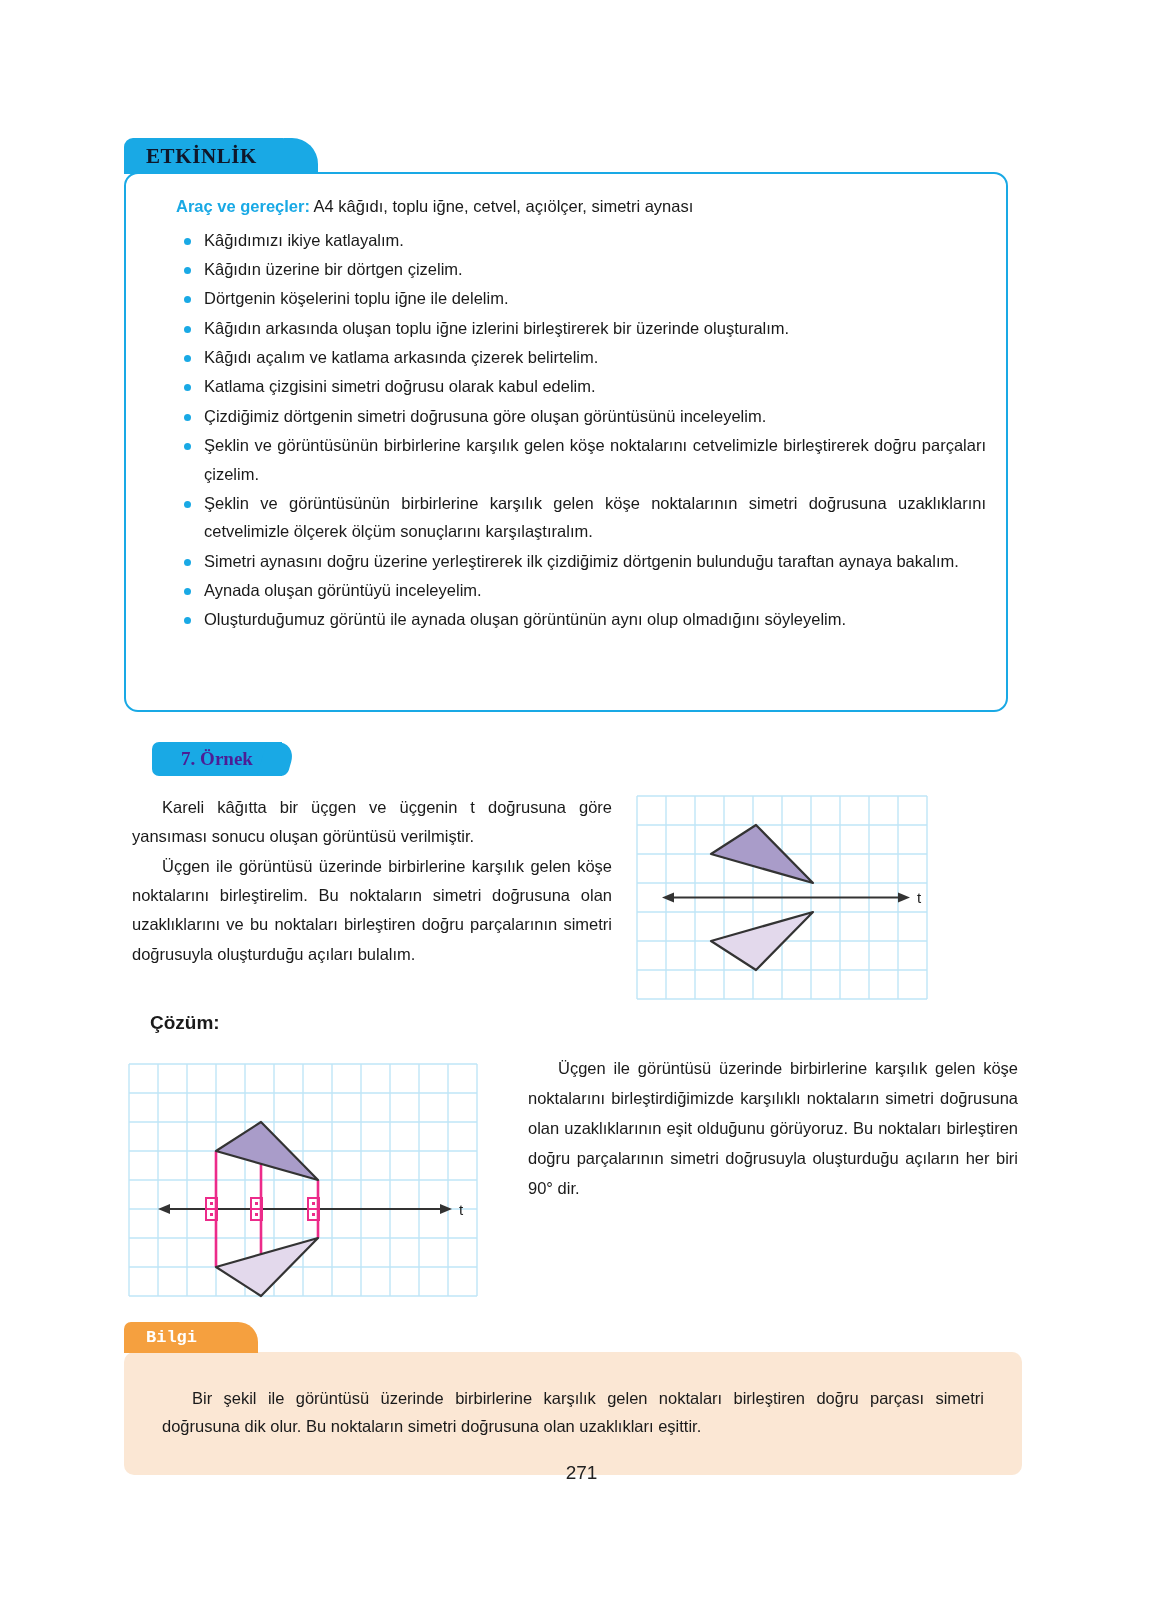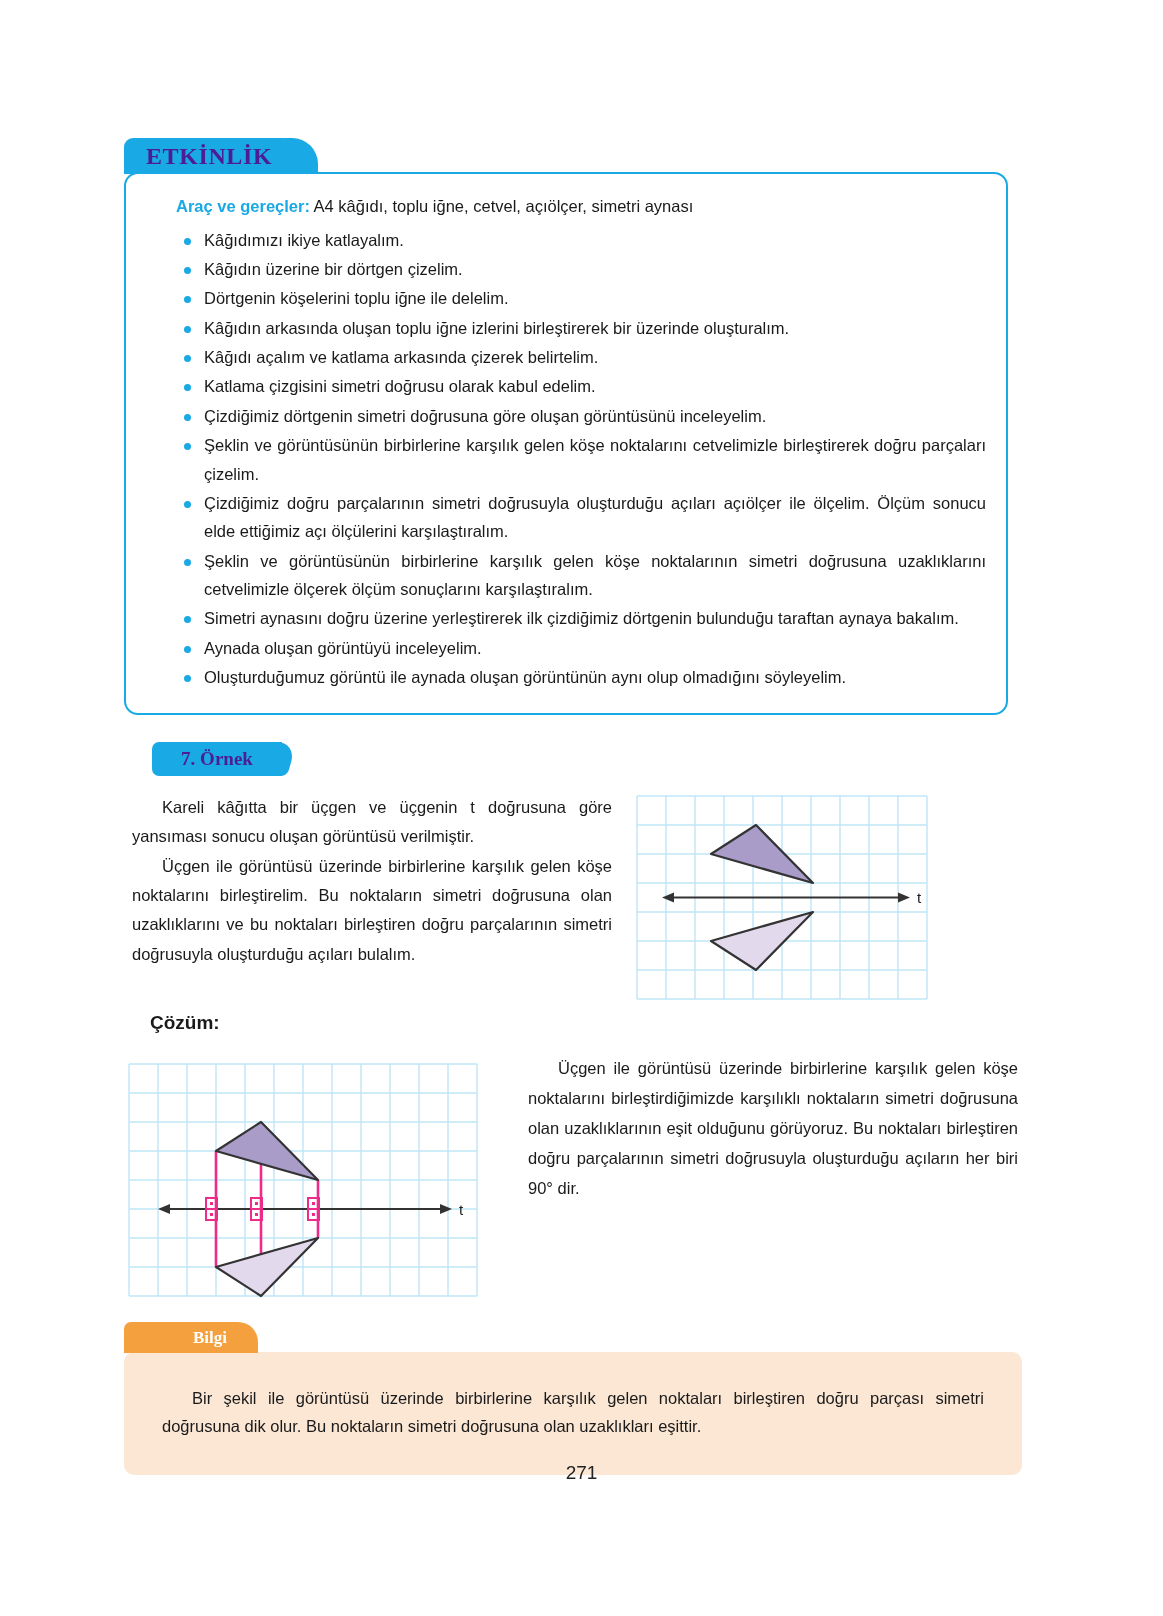--- a/index.html
+++ b/index.html
@@ -22,21 +22,21 @@
     box-sizing:border-box;padding-left:22px;
   }
   .activity-tab::after{
     content:"";position:absolute;left:160px;top:0;
     width:34px;height:36px;background:#19a9e5;
     border-top-right-radius:26px;
   }
   .activity-tab span{
     position:relative;z-index:4;
     font-family:"Liberation Serif", serif;
-    font-weight:bold;font-size:24px;letter-spacing:.6px;color:#4c1d95;
+    font-weight:bold;font-size:21px;letter-spacing:.6px;color:#0f172a;
   }
   .activity-body{
     position:relative;margin-top:-2px;
     border:2.5px solid #19a9e5;border-radius:14px;
     background:#ffffff;
     padding:18px 20px 20px 20px;
     box-sizing:border-box;
     width:884px;min-height:540px;
   }
   .tools-line{font-size:16.5px;line-height:1.55;margin:2px 0 6px 30px;}
@@ -97,22 +97,22 @@
     position:relative;z-index:3;width:116px;height:31px;
     background:#f5a03f;border-radius:7px 7px 0 0;
     display:flex;align-items:center;padding-left:22px;box-sizing:border-box;
   }
   .bilgi-tab::after{
     content:"";position:absolute;left:108px;top:0;width:26px;height:31px;
     background:#f5a03f;border-top-right-radius:20px;
   }
   .bilgi-tab span{
     position:relative;z-index:4;
-    font-family:Liberation Serif, serif;
-    font-weight:bold;font-size:17px;color:#ffffff;margin-left:47px;
+    font-family:Liberation Mono, monospace;
+    font-weight:bold;font-size:17px;color:#ffffff;
   }
   .bilgi-body{
     background:#fbe7d4;border-radius:10px;
     padding:16px 22px 18px 22px;box-sizing:border-box;width:898px;
     margin-top:-1px;
   }
   .bilgi-body p{margin:16px;font-size:16.5px;line-height:1.72;text-align:justify;text-indent:30px;}
 
   .pageno{
     position:absolute;left:0;right:0;top:1462px;
@@ -138,21 +138,20 @@
       </div>
       <ul class="steps">
         <li>Kâğıdımızı ikiye katlayalım.</li>
         <li>Kâğıdın üzerine bir dörtgen çizelim.</li>
         <li>Dörtgenin köşelerini toplu iğne ile delelim.</li>
         <li>Kâğıdın arkasında oluşan toplu iğne izlerini birleştirerek bir üzerinde oluşturalım.</li>
         <li>Kâğıdı açalım ve katlama arkasında çizerek belirtelim.</li>
         <li>Katlama çizgisini simetri doğrusu olarak kabul edelim.</li>
         <li>Çizdiğimiz dörtgenin simetri doğrusuna göre oluşan görüntüsünü inceleyelim.</li>
         <li>Şeklin ve görüntüsünün birbirlerine karşılık gelen köşe noktalarını cetvelimizle birleştirerek doğru parçaları çizelim.</li>
-        <li>Çizdiğimiz doğru parçalarının simetri doğrusuyla oluşturduğu açıları açıölçer ile ölçelim. Ölçüm sonucu elde ettiğimiz açı ölçülerini karşılaştıralım.</li>
         <li>Şeklin ve görüntüsünün birbirlerine karşılık gelen köşe noktalarının simetri doğrusuna uzaklıklarını cetvelimizle ölçerek ölçüm sonuçlarını karşılaştıralım.</li>
         <li> Simetri aynasını doğru üzerine yerleştirerek ilk çizdiğimiz dörtgenin bulunduğu taraftan aynaya bakalım.</li>
         <li>Aynada oluşan görüntüyü inceleyelim.</li>
         <li>Oluşturduğumuz görüntü ile aynada oluşan görüntünün aynı olup olmadığını söyleyelim.</li>
       </ul>
     </div>
   </div>
 
   <div class="ornek-tab">
     <span>7. Örnek</span>

